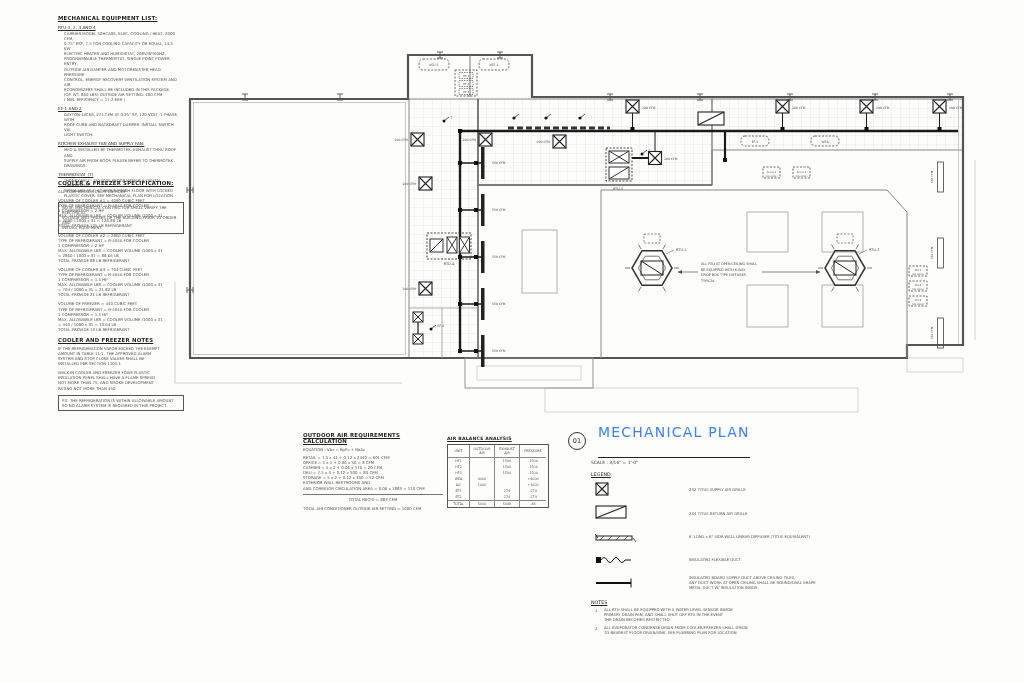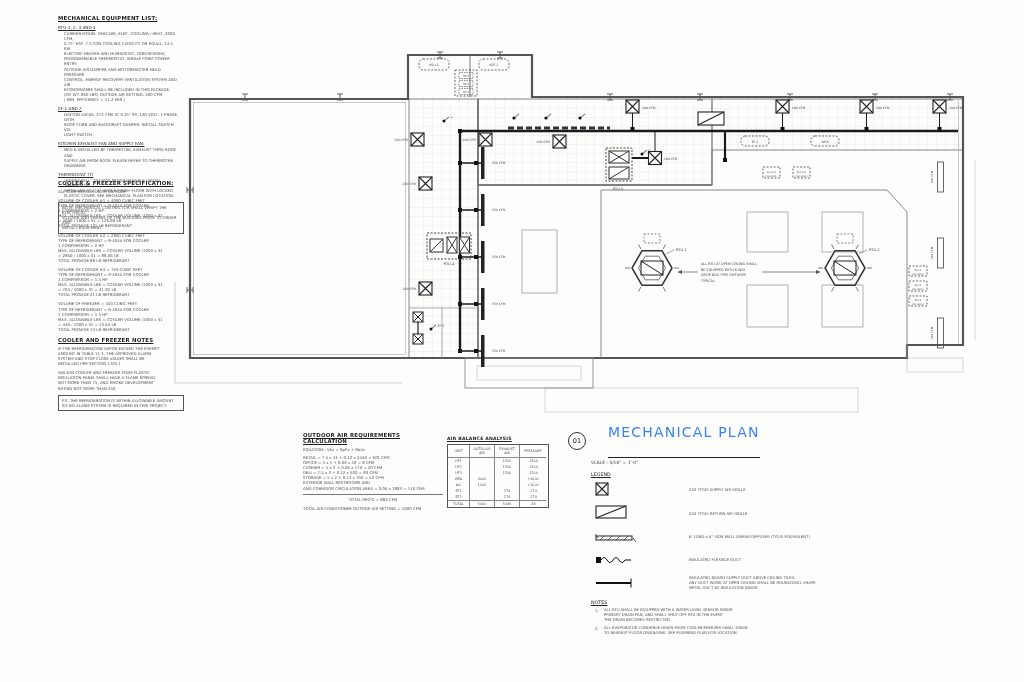--- a/index.html
+++ b/index.html
@@ -19,21 +19,21 @@
   .rule{border-top:1px solid #777;margin:3px 0 2px;}
   .center{text-align:center;}
   
   .ab{border:1px solid #555;width:100px;margin-top:3px;font-size:3.3px;color:#555;}
   .abr{display:grid;grid-template-columns:21px 25px 25px 27px;}
   .ab .cell{padding:1px;text-align:center;}
   .ab .cl{border-left:.5px solid #888;}
   .ab .hd{border-bottom:.5px solid #888;min-height:10px;display:flex;align-items:center;justify-content:center;}
   .ab .tot{border-top:.5px solid #888;}
   
-  .plantitle{display:flex;align-items:center;gap:22px;}
+  .plantitle{display:flex;align-items:center;gap:12px;}
   .bubble{width:16px;height:16px;border:1.3px solid #333;border-radius:50%;flex:none;
           display:flex;align-items:center;justify-content:center;font-size:6.5px;color:#222;}
   .ptext{font-size:14px;letter-spacing:1.2px;color:#3b82f6;border-bottom:1.6px solid #222;padding-bottom:17px;}
   .scale{font-size:4.4px;color:#444;margin:2px 0 0 23px;}
   .minihead{font-size:4.8px;color:#222;text-decoration:underline;margin:7px 0 1px 23px;}
   .legend-row{display:flex;align-items:center;margin:4px 0 0 27px;}
   .lg-sym{width:42px;flex:none;}
   .lg-label{margin-left:52px;font-size:3.8px;color:#555;white-space:pre-line;line-height:1.3;}
   .note-row{display:flex;margin:3px 0 0 27px;}
   .note-num{font-size:3.8px;color:#555;width:9px;flex:none;}

